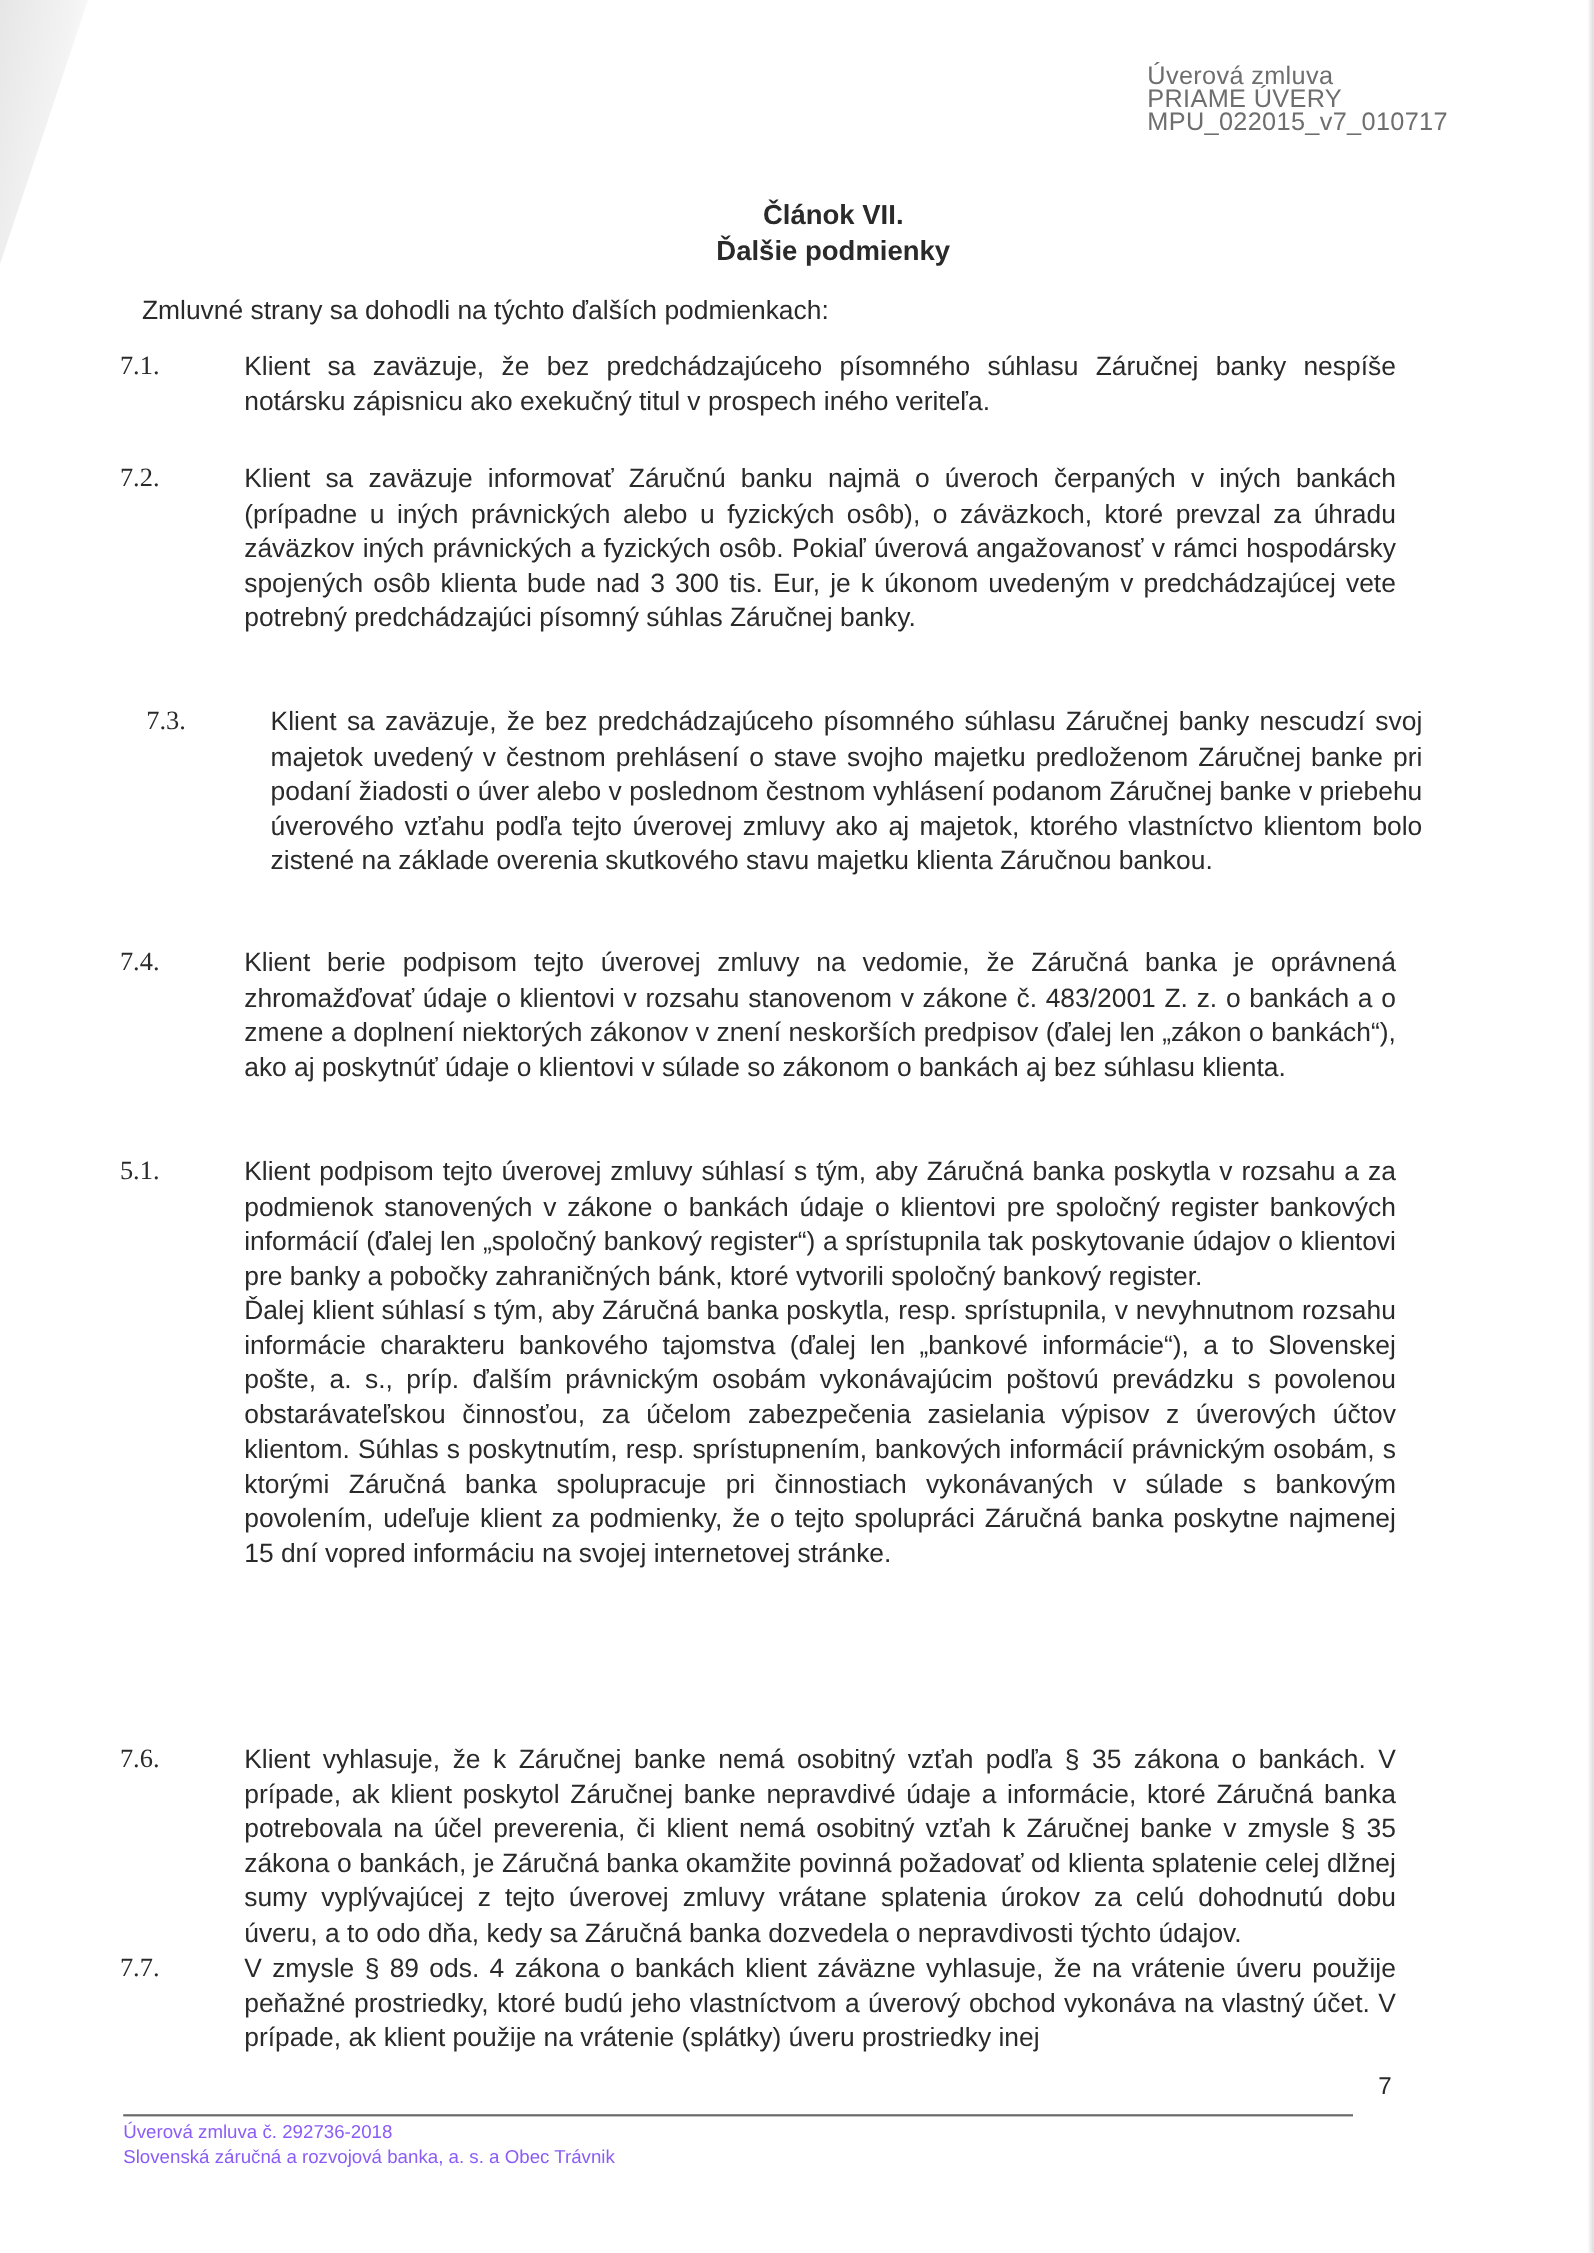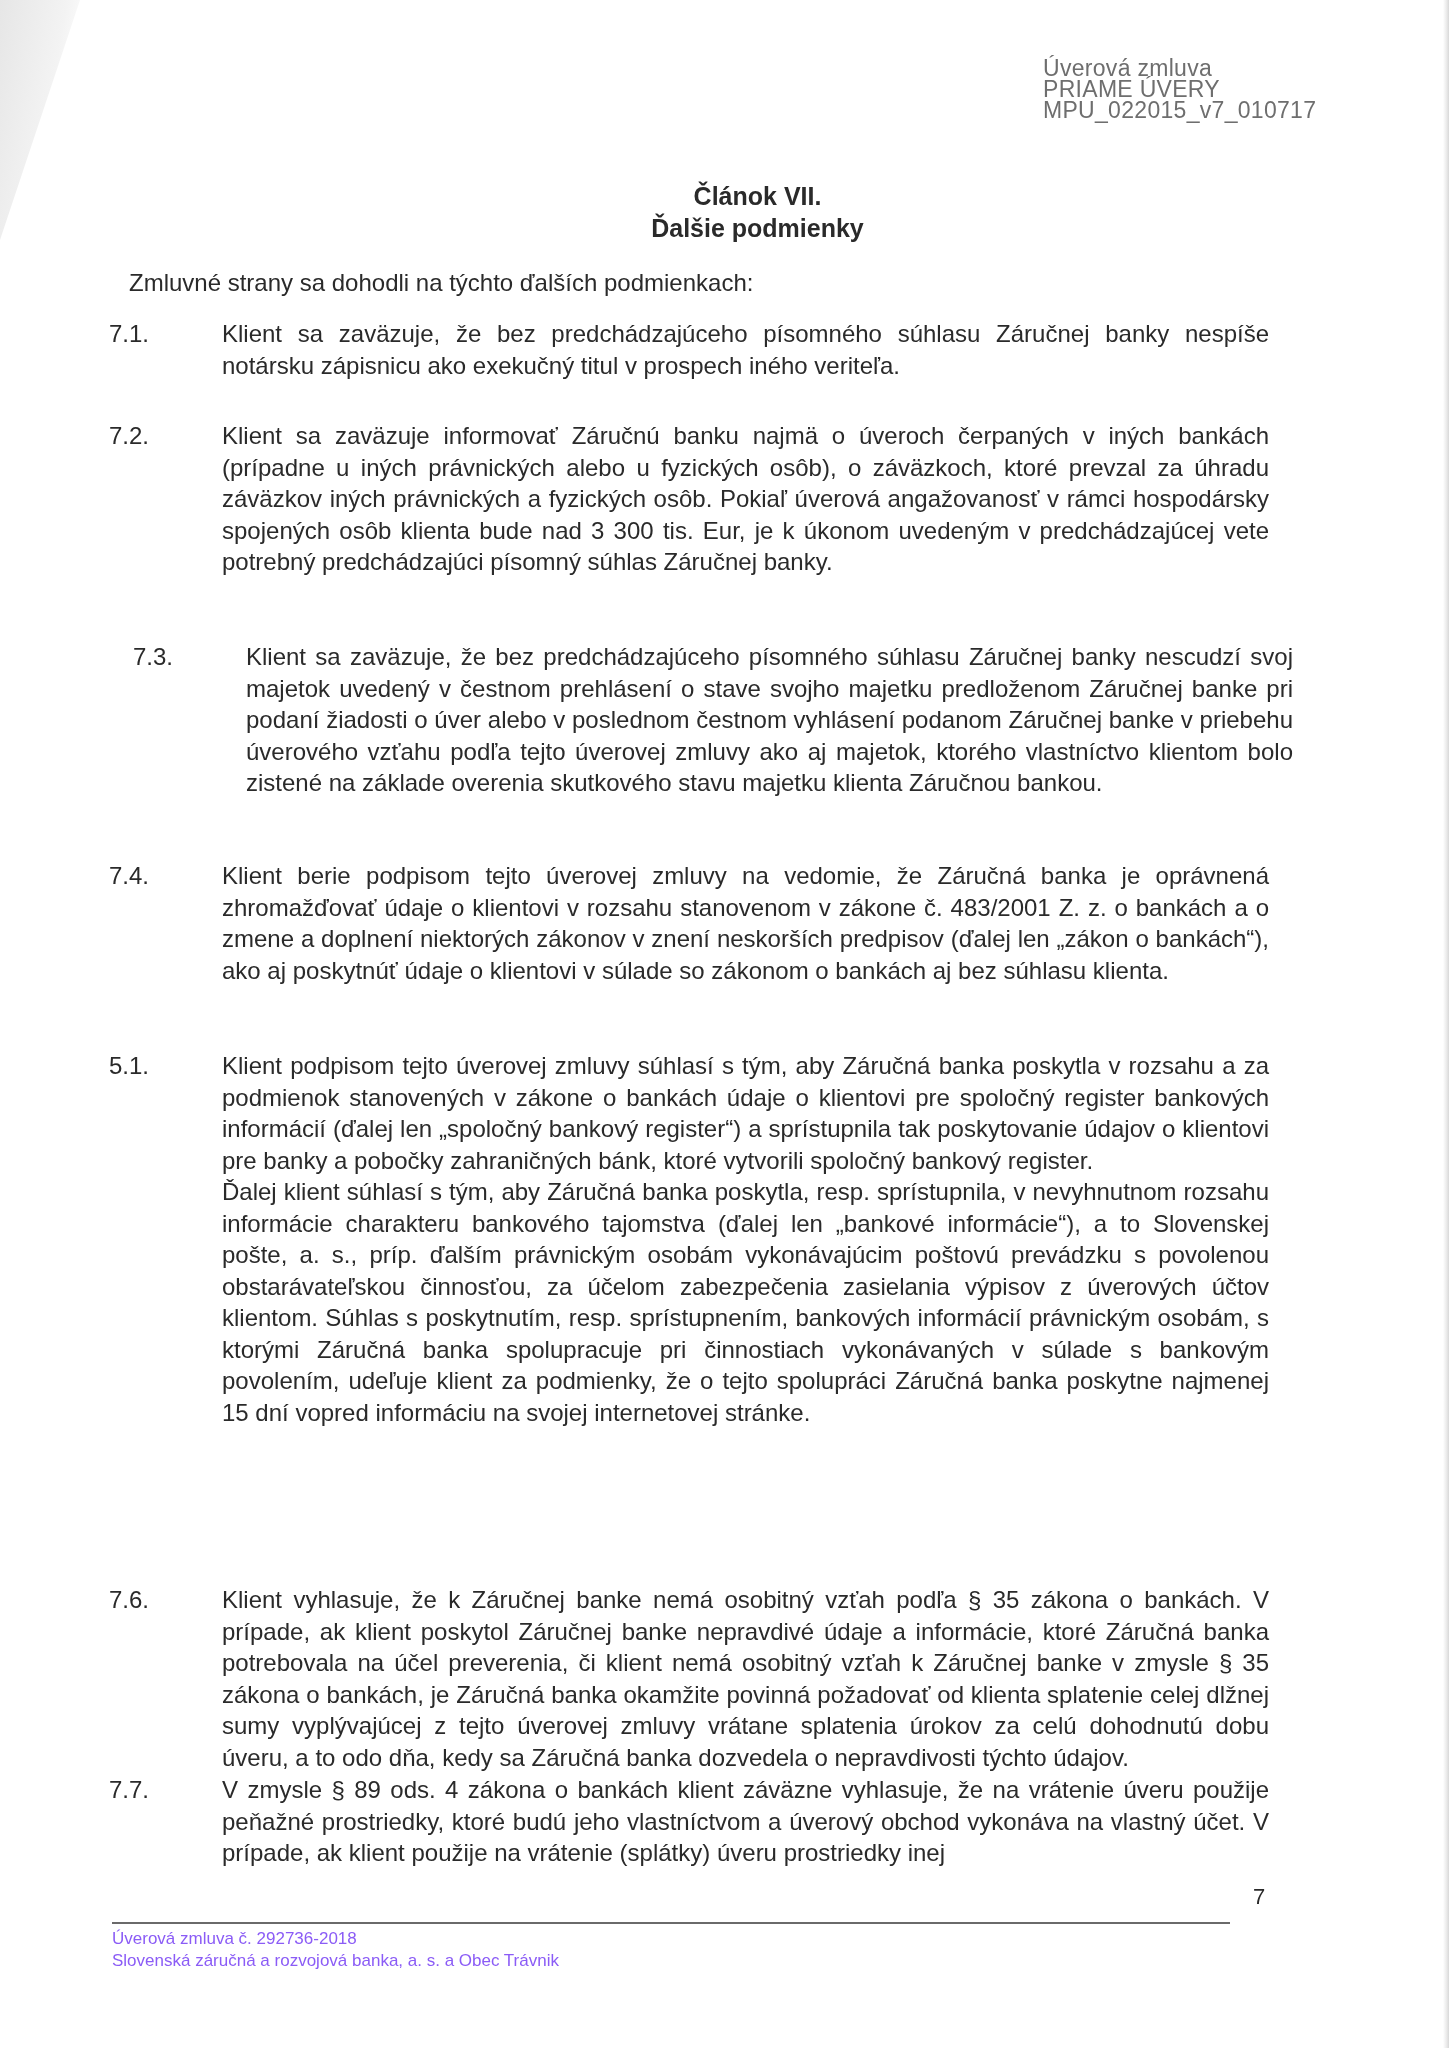--- a/index.html
+++ b/index.html
@@ -63,20 +63,21 @@
       left: 109px;
       width: 1160px;
       font-size: 24px;
       line-height: 31.5px;
     }
     .section .num {
       position: absolute;
       left: 0;
       top: 0;
       width: 110px;
+      font-family: Liberation Serif, serif;
     }
     .section .text {
       margin-left: 113px;
       text-align: justify;
       text-justify: inter-word;
     }
     .section .text p {
       margin: 0;
     }
     .page-number {

